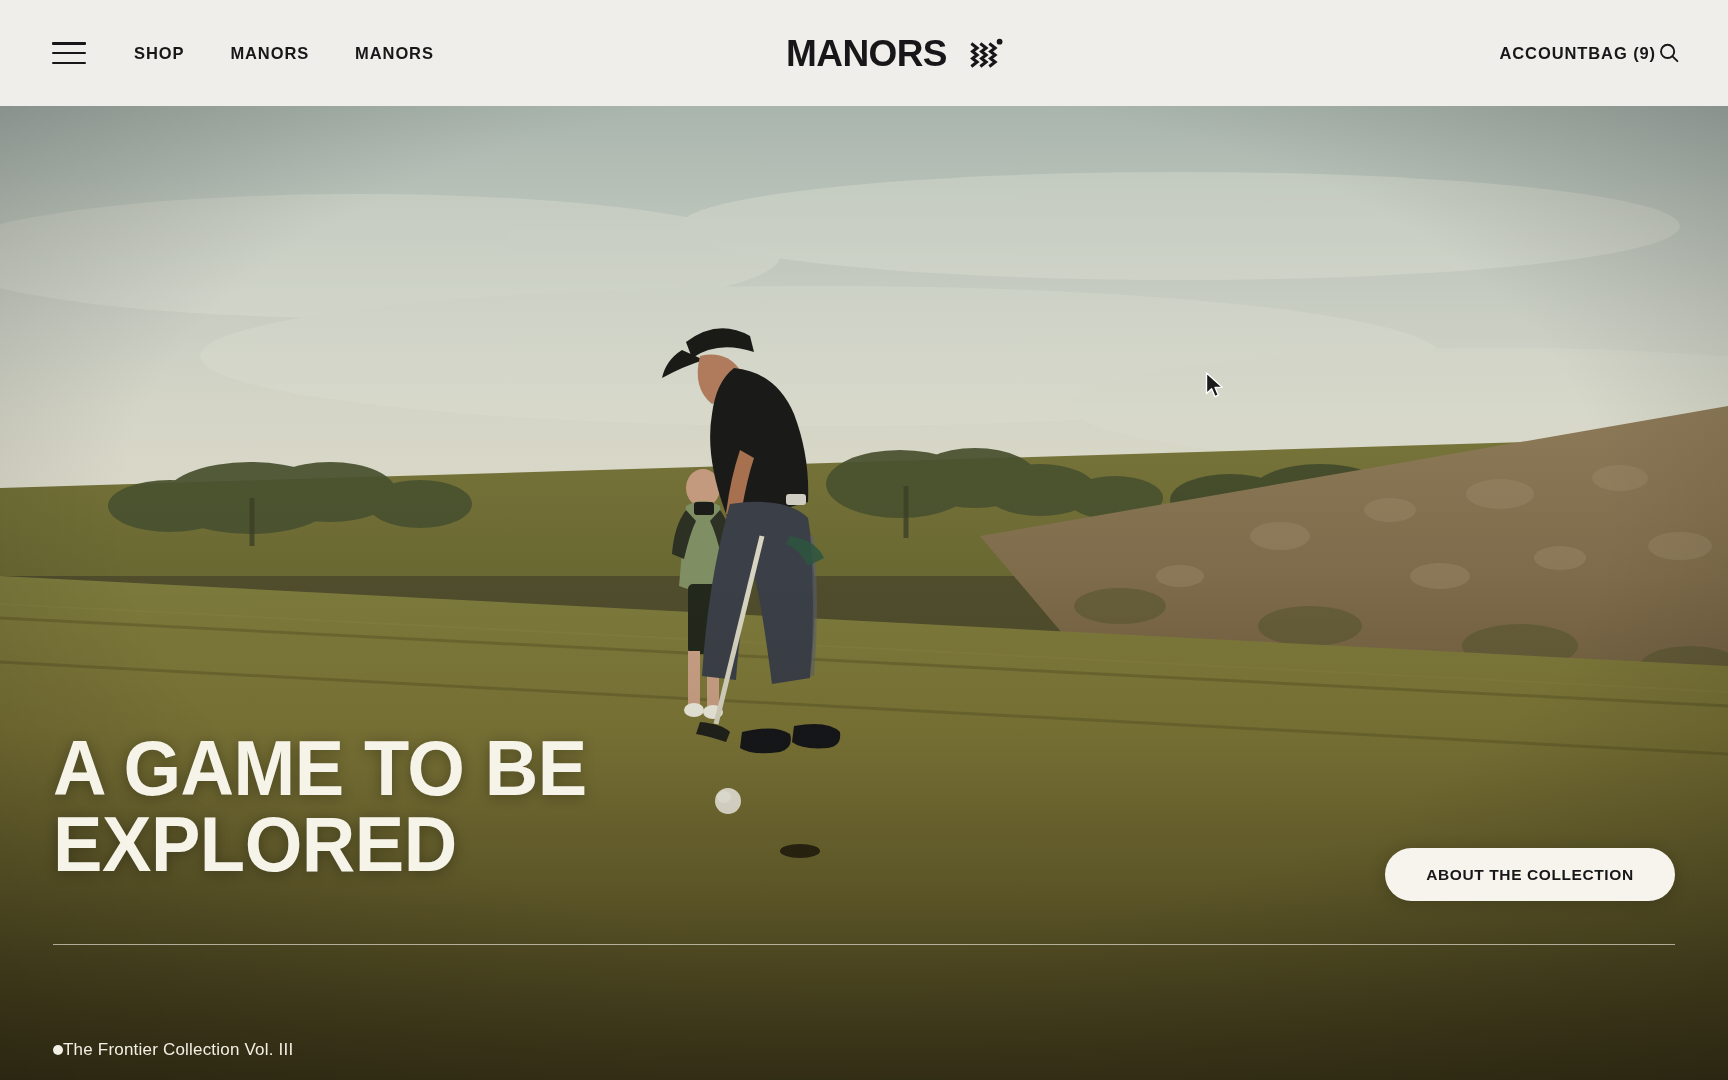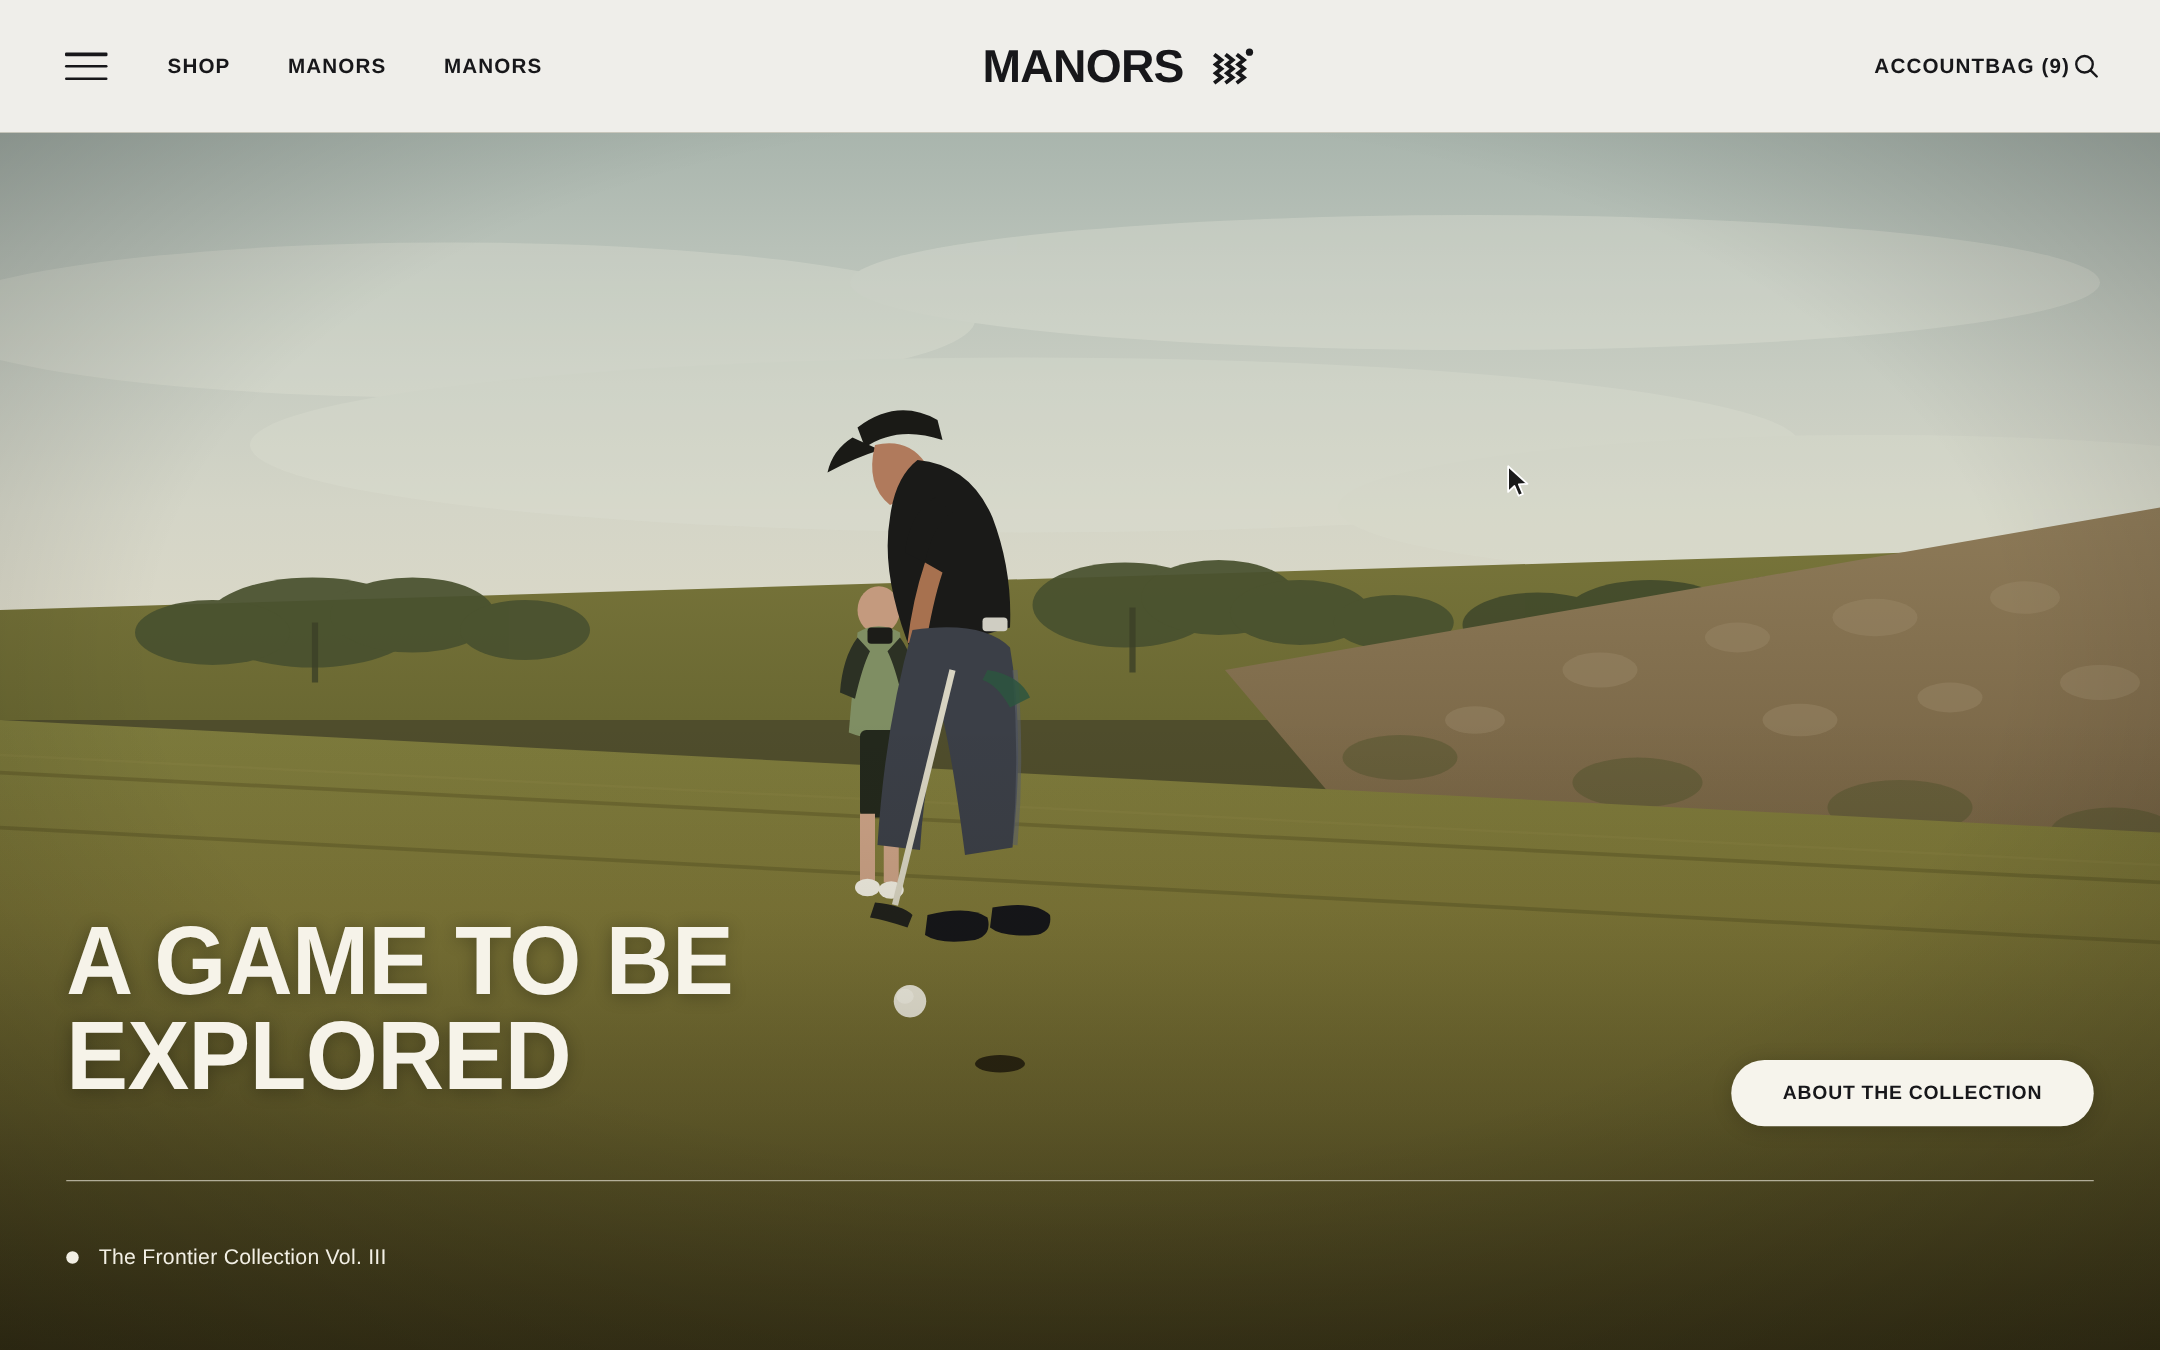--- a/index.html
+++ b/index.html
@@ -140,22 +140,22 @@
   .hero-divider {
     position:absolute;
     left:53px; top:838px;
     width:1622px; height:1px;
     background:rgba(243,240,228,0.62);
   }
 
   
   .hero-caption {
     position:absolute;
-    left:53px; top:890px;
-    display:flex; align-items:center; gap:16px;
+    left:53px; top:934px;
+    display:flex; align-items:center; 
   }
   .caption-dot {
     width:10px; height:10px; border-radius:50%;
     background:#f2efe4; flex:none;
   }
   .caption-text {
     font-size:17px;
     color:#f2efe4;
     letter-spacing:0.2px;
     white-space:nowrap;

